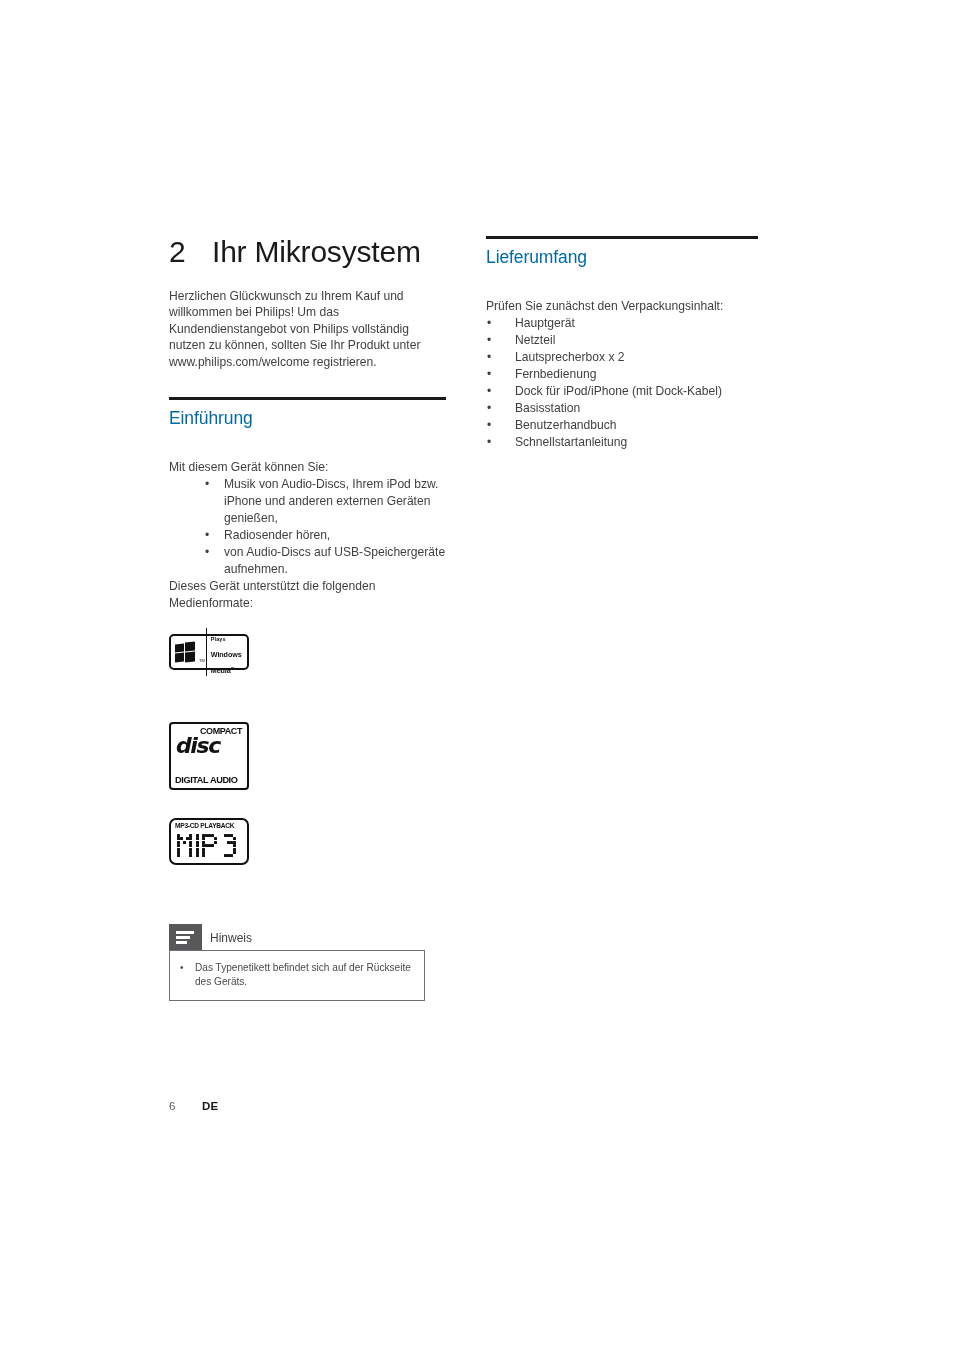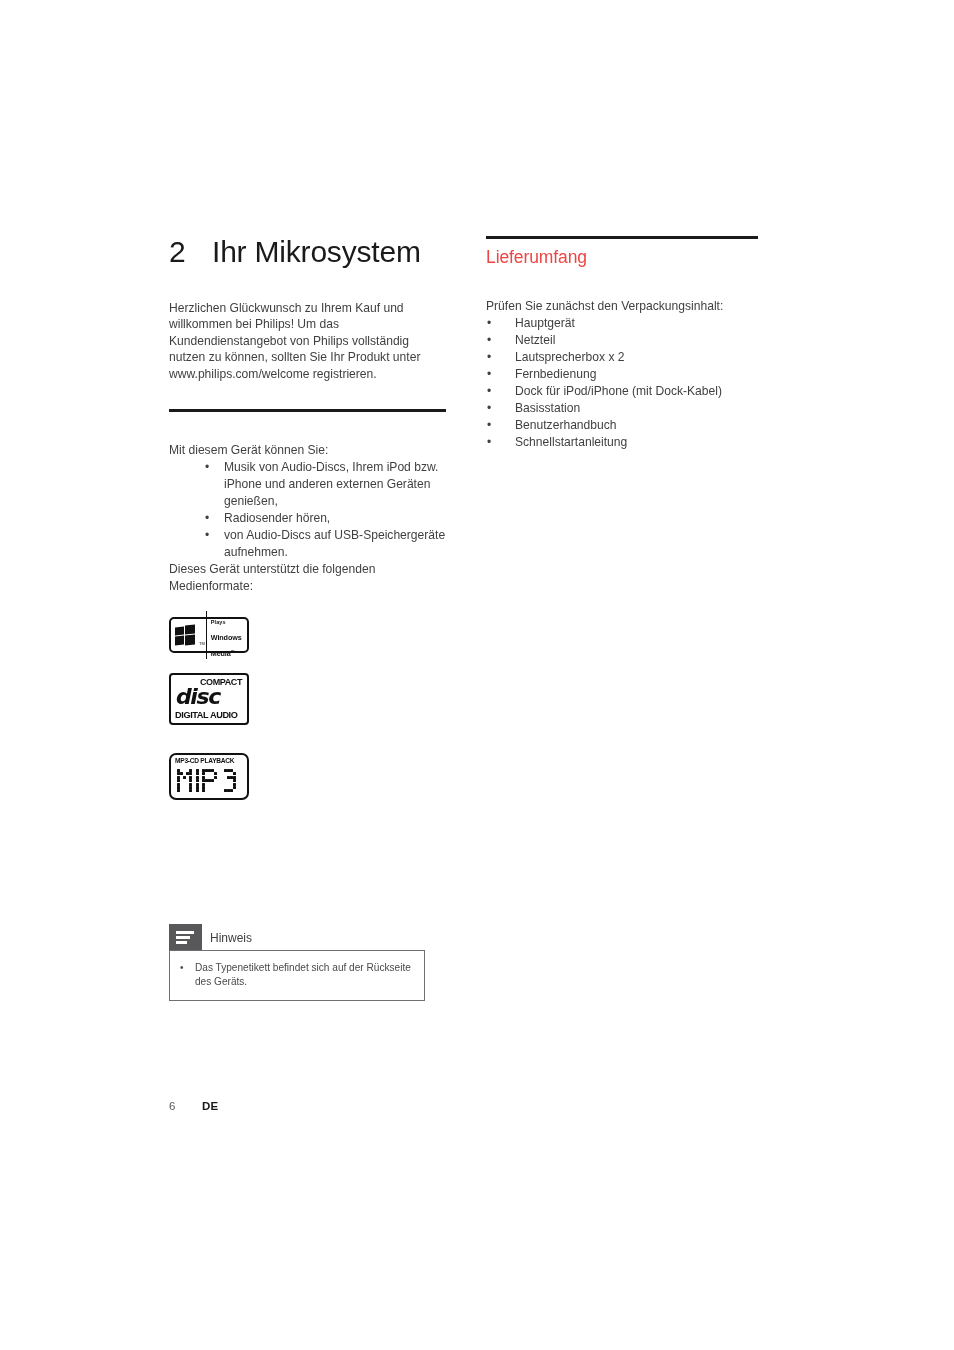--- a/index.html
+++ b/index.html
@@ -52,39 +52,39 @@
     width: 43px;
     flex: 0 0 43px;
     font-size: 30px;
   }
   .chapter-title {
     font-size: 30px;
   }
 
   
   .intro-para {
-    margin-top: 32px;
+    margin-top: 20px;
     font-size: 12.1px;
     line-height: 16.5px;
     color: #3f3f3f;
   }
 
   .rule {
     height: 3px;
     background: #1a1a1a;
     width: 100%;
   }
   .rule-right {
     height: 3px;
     background: #1a1a1a;
     width: 272px;
   }
 
   .section-head {
-    color: #ef4444;
+    color: #0369a1;
     font-size: 17.5px;
     font-weight: 400;
     margin-top: 8px;
     letter-spacing: -0.1px;
   }
 
   .lead {
     font-size: 12.1px;
     line-height: 17px;
     color: #3f3f3f;
@@ -180,23 +180,23 @@
   .wmp-text .l3 sup { font-size: 4px; }
   .wmp-tm {
     font-size: 4px;
     color: #111;
     align-self: flex-end;
     margin-bottom: 5px;
     margin-right: 1px;
   }
 
   .logo-cd {
-    margin-top: 20px;
+    margin-top: 52px;
     width: 80px;
-    height: 52px;
+    height: 68px;
     border: 2px solid #111;
     border-radius: 4px;
     box-sizing: border-box;
     background: #fff;
     position: relative;
   }
   .cd-compact {
     position: absolute;
     right: 5px; top: 3px;
     font-size: 9px;
@@ -348,20 +348,21 @@
 
     <div class="chapter">
       <span class="chapter-num">2</span>
       <span class="chapter-title">Ihr Mikrosystem</span>
     </div>
 
     <div class="intro-para">Herzlichen Glückwunsch zu Ihrem Kauf und willkommen bei Philips! Um das Kundendienstangebot von Philips vollständig nutzen zu können, sollten Sie Ihr Produkt unter www.philips.com/welcome registrieren.</div>
 
     <div class="block-gap-1">
       <div class="rule"></div>
+      <div class="section-head">Einführung</div>
 
       <div class="lead block-gap-2">Mit diesem Gerät können Sie:</div>
 
       <ul class="bul bul-left">
         <li>
           <span class="bullet">•</span>
           <span class="btext">Musik von Audio-Discs, Ihrem iPod bzw. iPhone und anderen externen Geräten genießen,</span>
         </li>
         <li>
           <span class="bullet">•</span>

